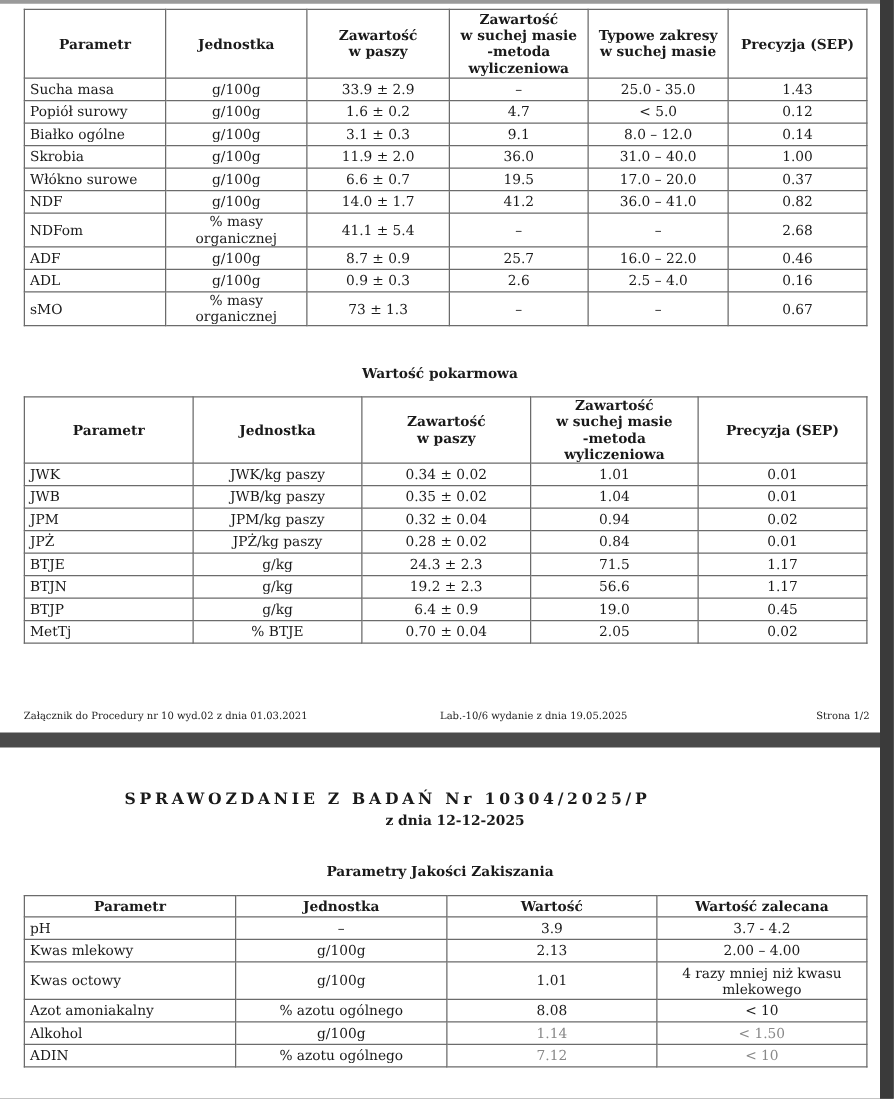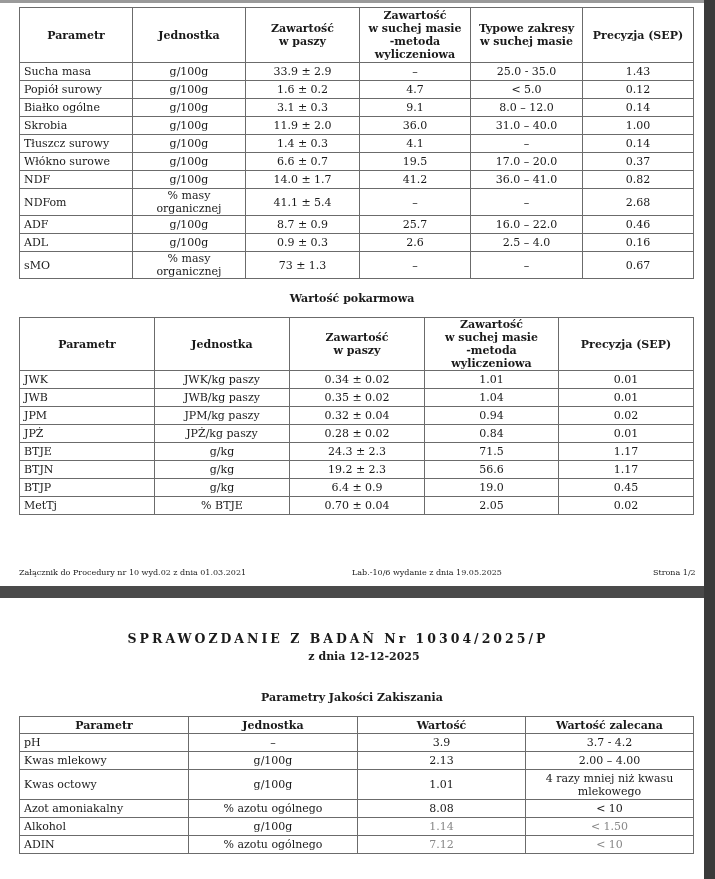--- a/index.html
+++ b/index.html
@@ -17,21 +17,21 @@
   #t1 tbody td{height:17px;}
   #t2{top:314px;}
   #t2 thead th{height:43px;}
   #t2 tbody td{height:17px;}
   #t3{top:118px;}
   #t3 thead th{height:16px;}
   #t3 tbody td{height:17px;}
   #t3 tbody tr.tall td{height:29px;}
   .section-title{position:absolute;left:0;width:704px;text-align:center;font-weight:bold;font-size:11px;}
   .footer{position:absolute;top:565px;font-size:8px;color:#222;}
-  .report-title{position:absolute;top:33px;left:0;width:620px;text-align:center;font-weight:bold;font-size:12.5px;letter-spacing:3px;padding-left:28px;}
+  .report-title{position:absolute;top:33px;left:0;width:620px;text-align:center;font-weight:bold;font-size:12.5px;letter-spacing:3px;}
   .report-date{position:absolute;top:52px;left:12px;width:704px;text-align:center;font-weight:bold;font-size:11px;}
   .watermark{color:#888;}
 </style>
 </head>
 <body>
 
 <div class="scroll-strip"></div>
 
 <div class="page" id="page1">
   <table id="t1">
@@ -83,28 +83,20 @@
           <td>8.0 – 12.0</td>
           <td>0.14</td>
         </tr>
         <tr>
           <td class="left">Skrobia</td>
           <td>g/100g</td>
           <td>11.9 ± 2.0</td>
           <td>36.0</td>
           <td>31.0 – 40.0</td>
           <td>1.00</td>
-        </tr>
-        <tr>
-          <td class="left">Tłuszcz surowy</td>
-          <td>g/100g</td>
-          <td>1.4 ± 0.3</td>
-          <td>4.1</td>
-          <td>–</td>
-          <td>0.14</td>
         </tr>
         <tr>
           <td class="left">Włókno surowe</td>
           <td>g/100g</td>
           <td>6.6 ± 0.7</td>
           <td>19.5</td>
           <td>17.0 – 20.0</td>
           <td>0.37</td>
         </tr>
         <tr>

